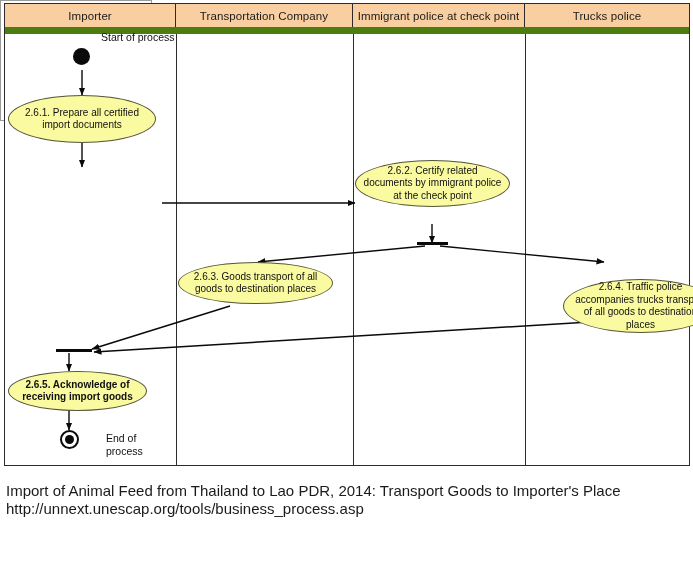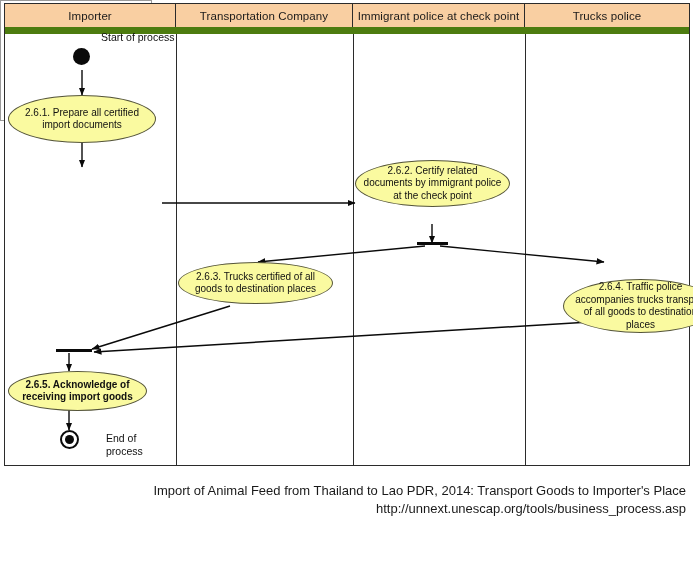--- a/index.html
+++ b/index.html
@@ -156,24 +156,23 @@
     color: #101010;
     white-space: pre-line;
   }
 
   
   #caption-block {
     position: absolute;
     left: 6px;
     top: 482px;
     width: 680px;
-    font-size: 13px;
+    font-size: 15px;
     line-height: 18px;
     color: #1a1a1a;
-    text-align: right;
   }
   #caption-block div { white-space: nowrap; }
 </style>
 </head>
 <body>
 
 <div id="page">
 
   <div id="swimlane-frame">
 
@@ -225,21 +224,21 @@
 
   <div class="doc-group" style="left:10px; top:168px; width:152px; height:121px;">
     <div class="doc-box" style="height:52px;">Import documents certification by custom office at check point</div>
     <div class="doc-box" style="height:51px;">Goods transportation checking document (approved form U-53)</div>
   </div>
 
   <div class="node activity" style="left:355px; top:160px; width:155px; height:47px;">2.6.2. Certify related documents by immigrant police at the check point</div>
 
   <div class="bar" style="left:417px; top:242px; width:31px;"></div>
 
-  <div class="node activity" style="left:178px; top:262px; width:155px; height:42px;">2.6.3. Trucks certified of all goods to destination places</div>
+  <div class="node activity" style="left:178px; top:262px; width:155px; height:42px;">2.6.3. Goods transport of all goods to destination places</div>
 
   <div class="node activity" style="left:563px; top:259px; width:155px; height:54px;margin-top:20px;">2.6.4. Traffic police accompanies trucks transport of all goods to destination places</div>
 
   <div class="bar" style="left:56px; top:349px; width:36px;"></div>
 
   <div class="node activity" style="left:8px; top:371px; width:139px; height:40px;font-weight:bold;">2.6.5. Acknowledge of receiving import goods</div>
 
   <div class="end-node" style="left:60px; top:430px;"></div>
   <div class="flow-label" style="left:106px; top:432px;">End of
 process</div>

